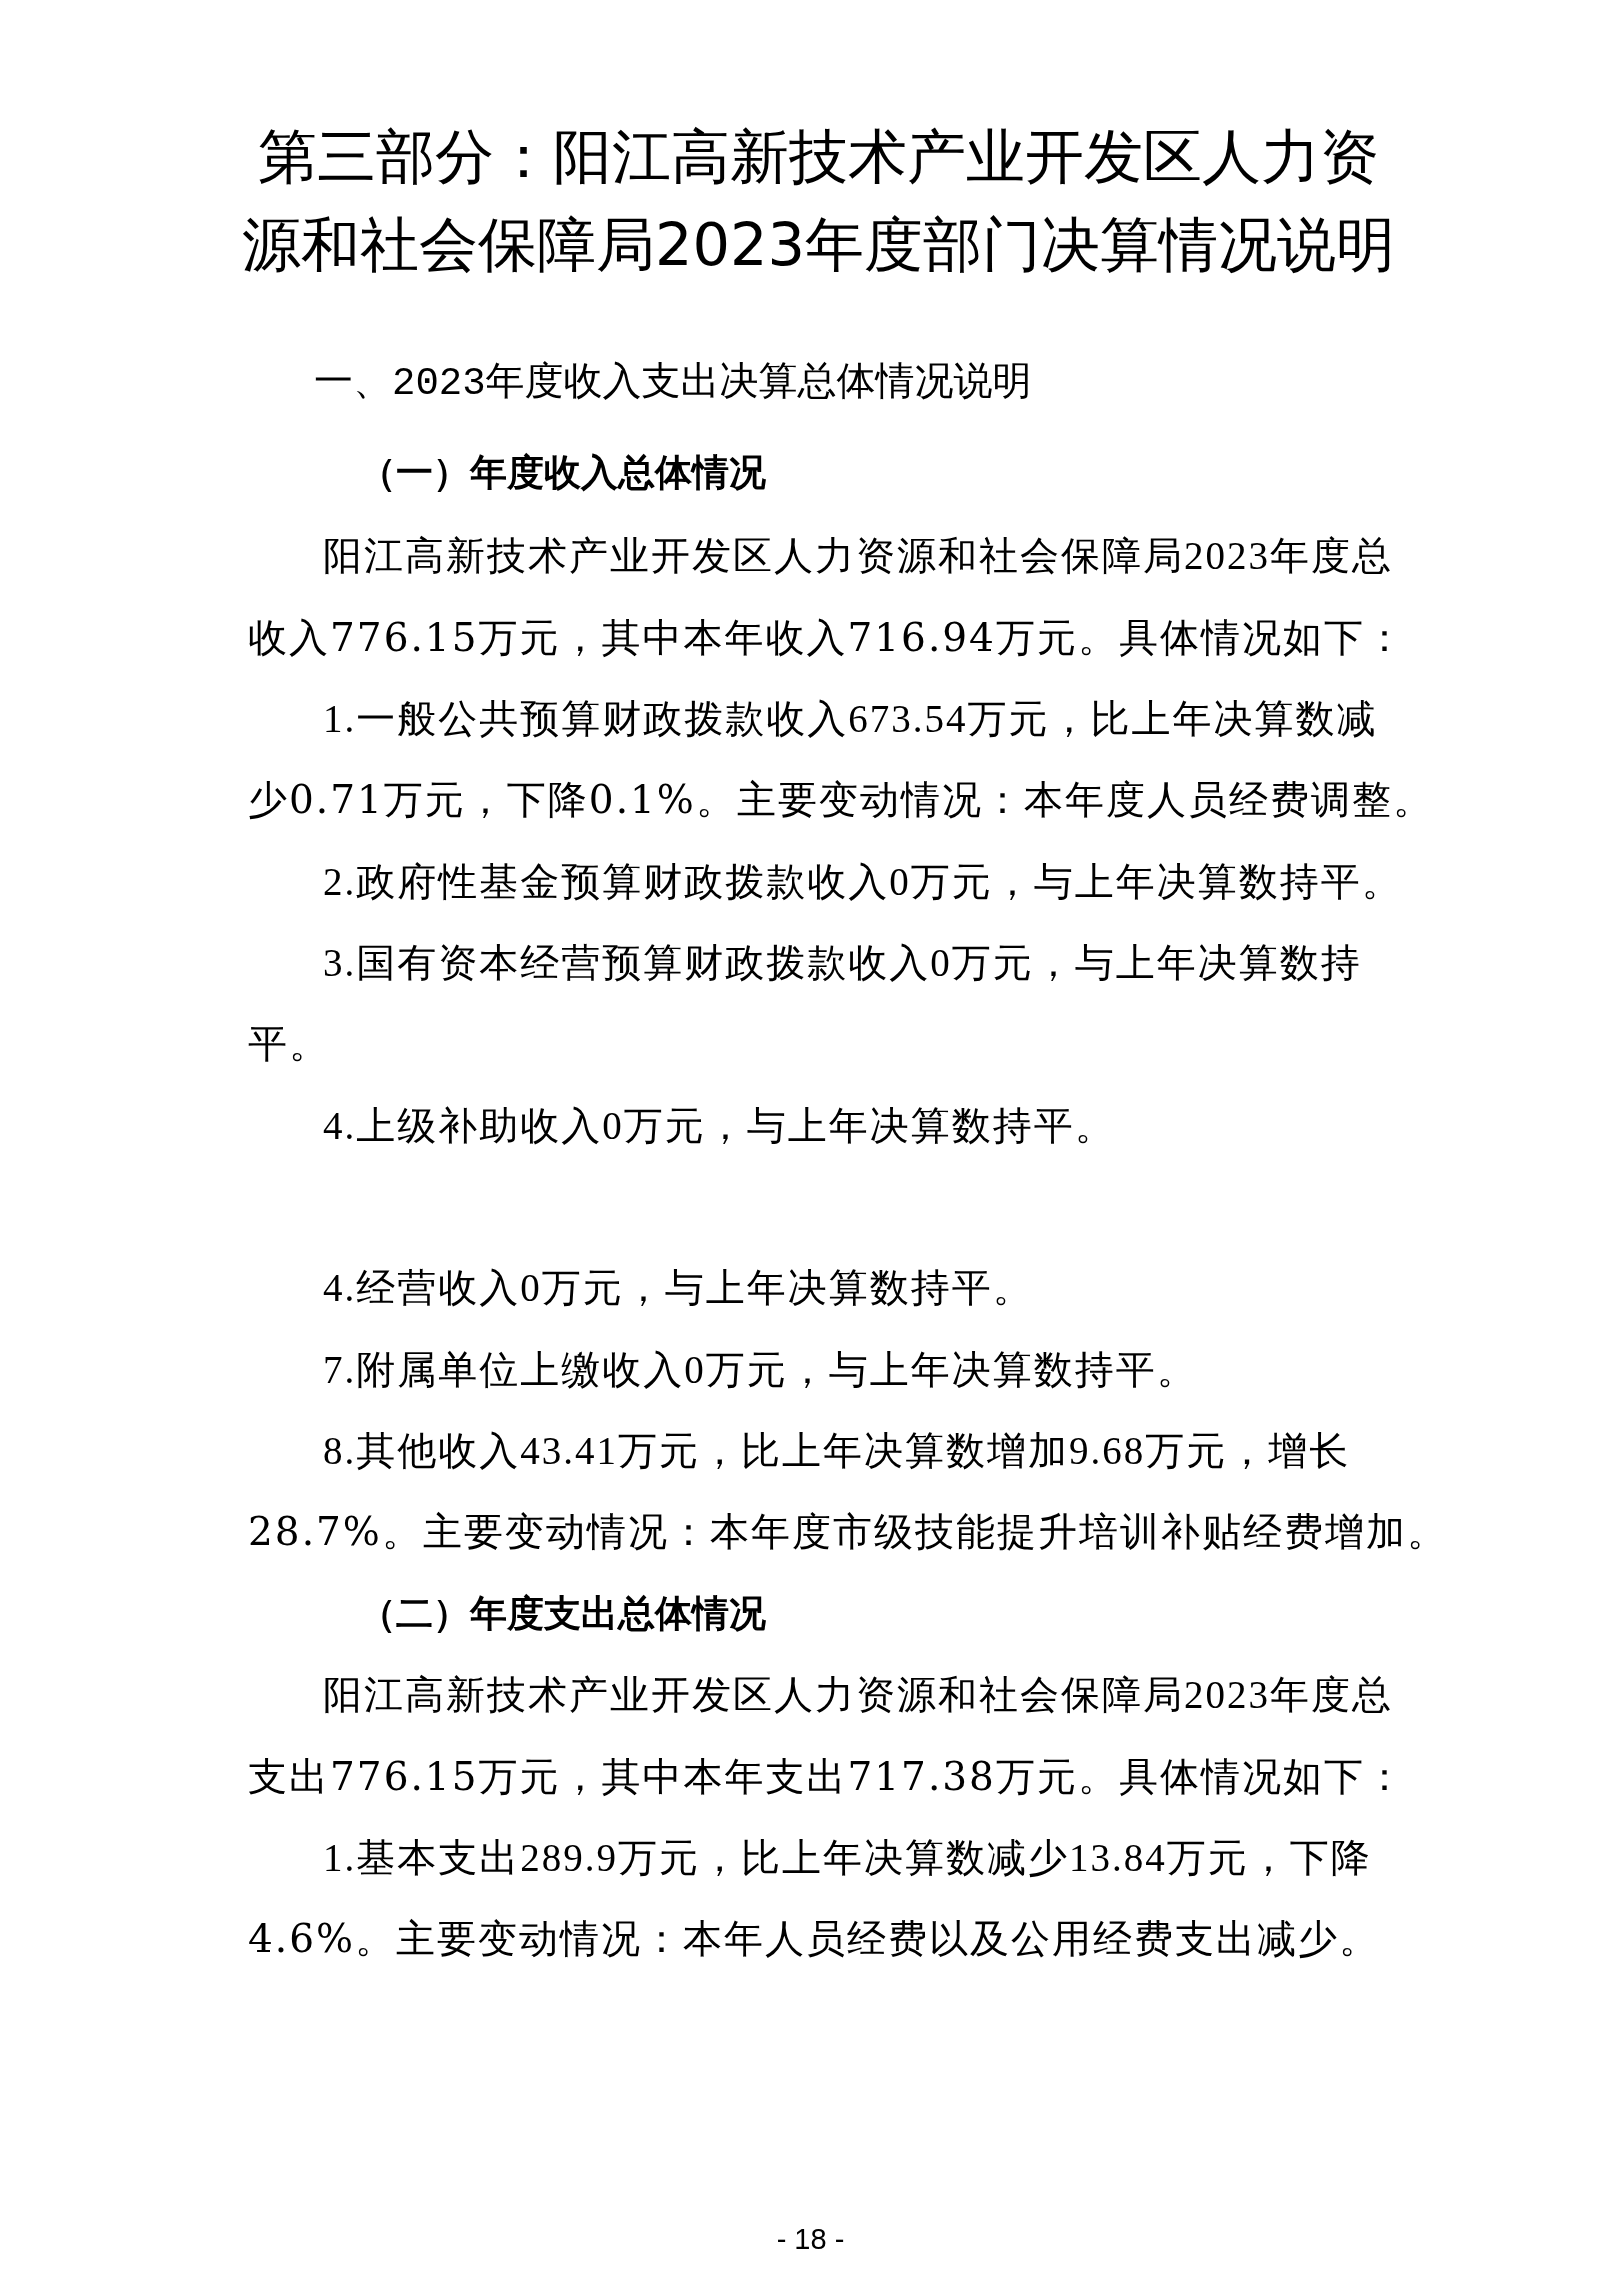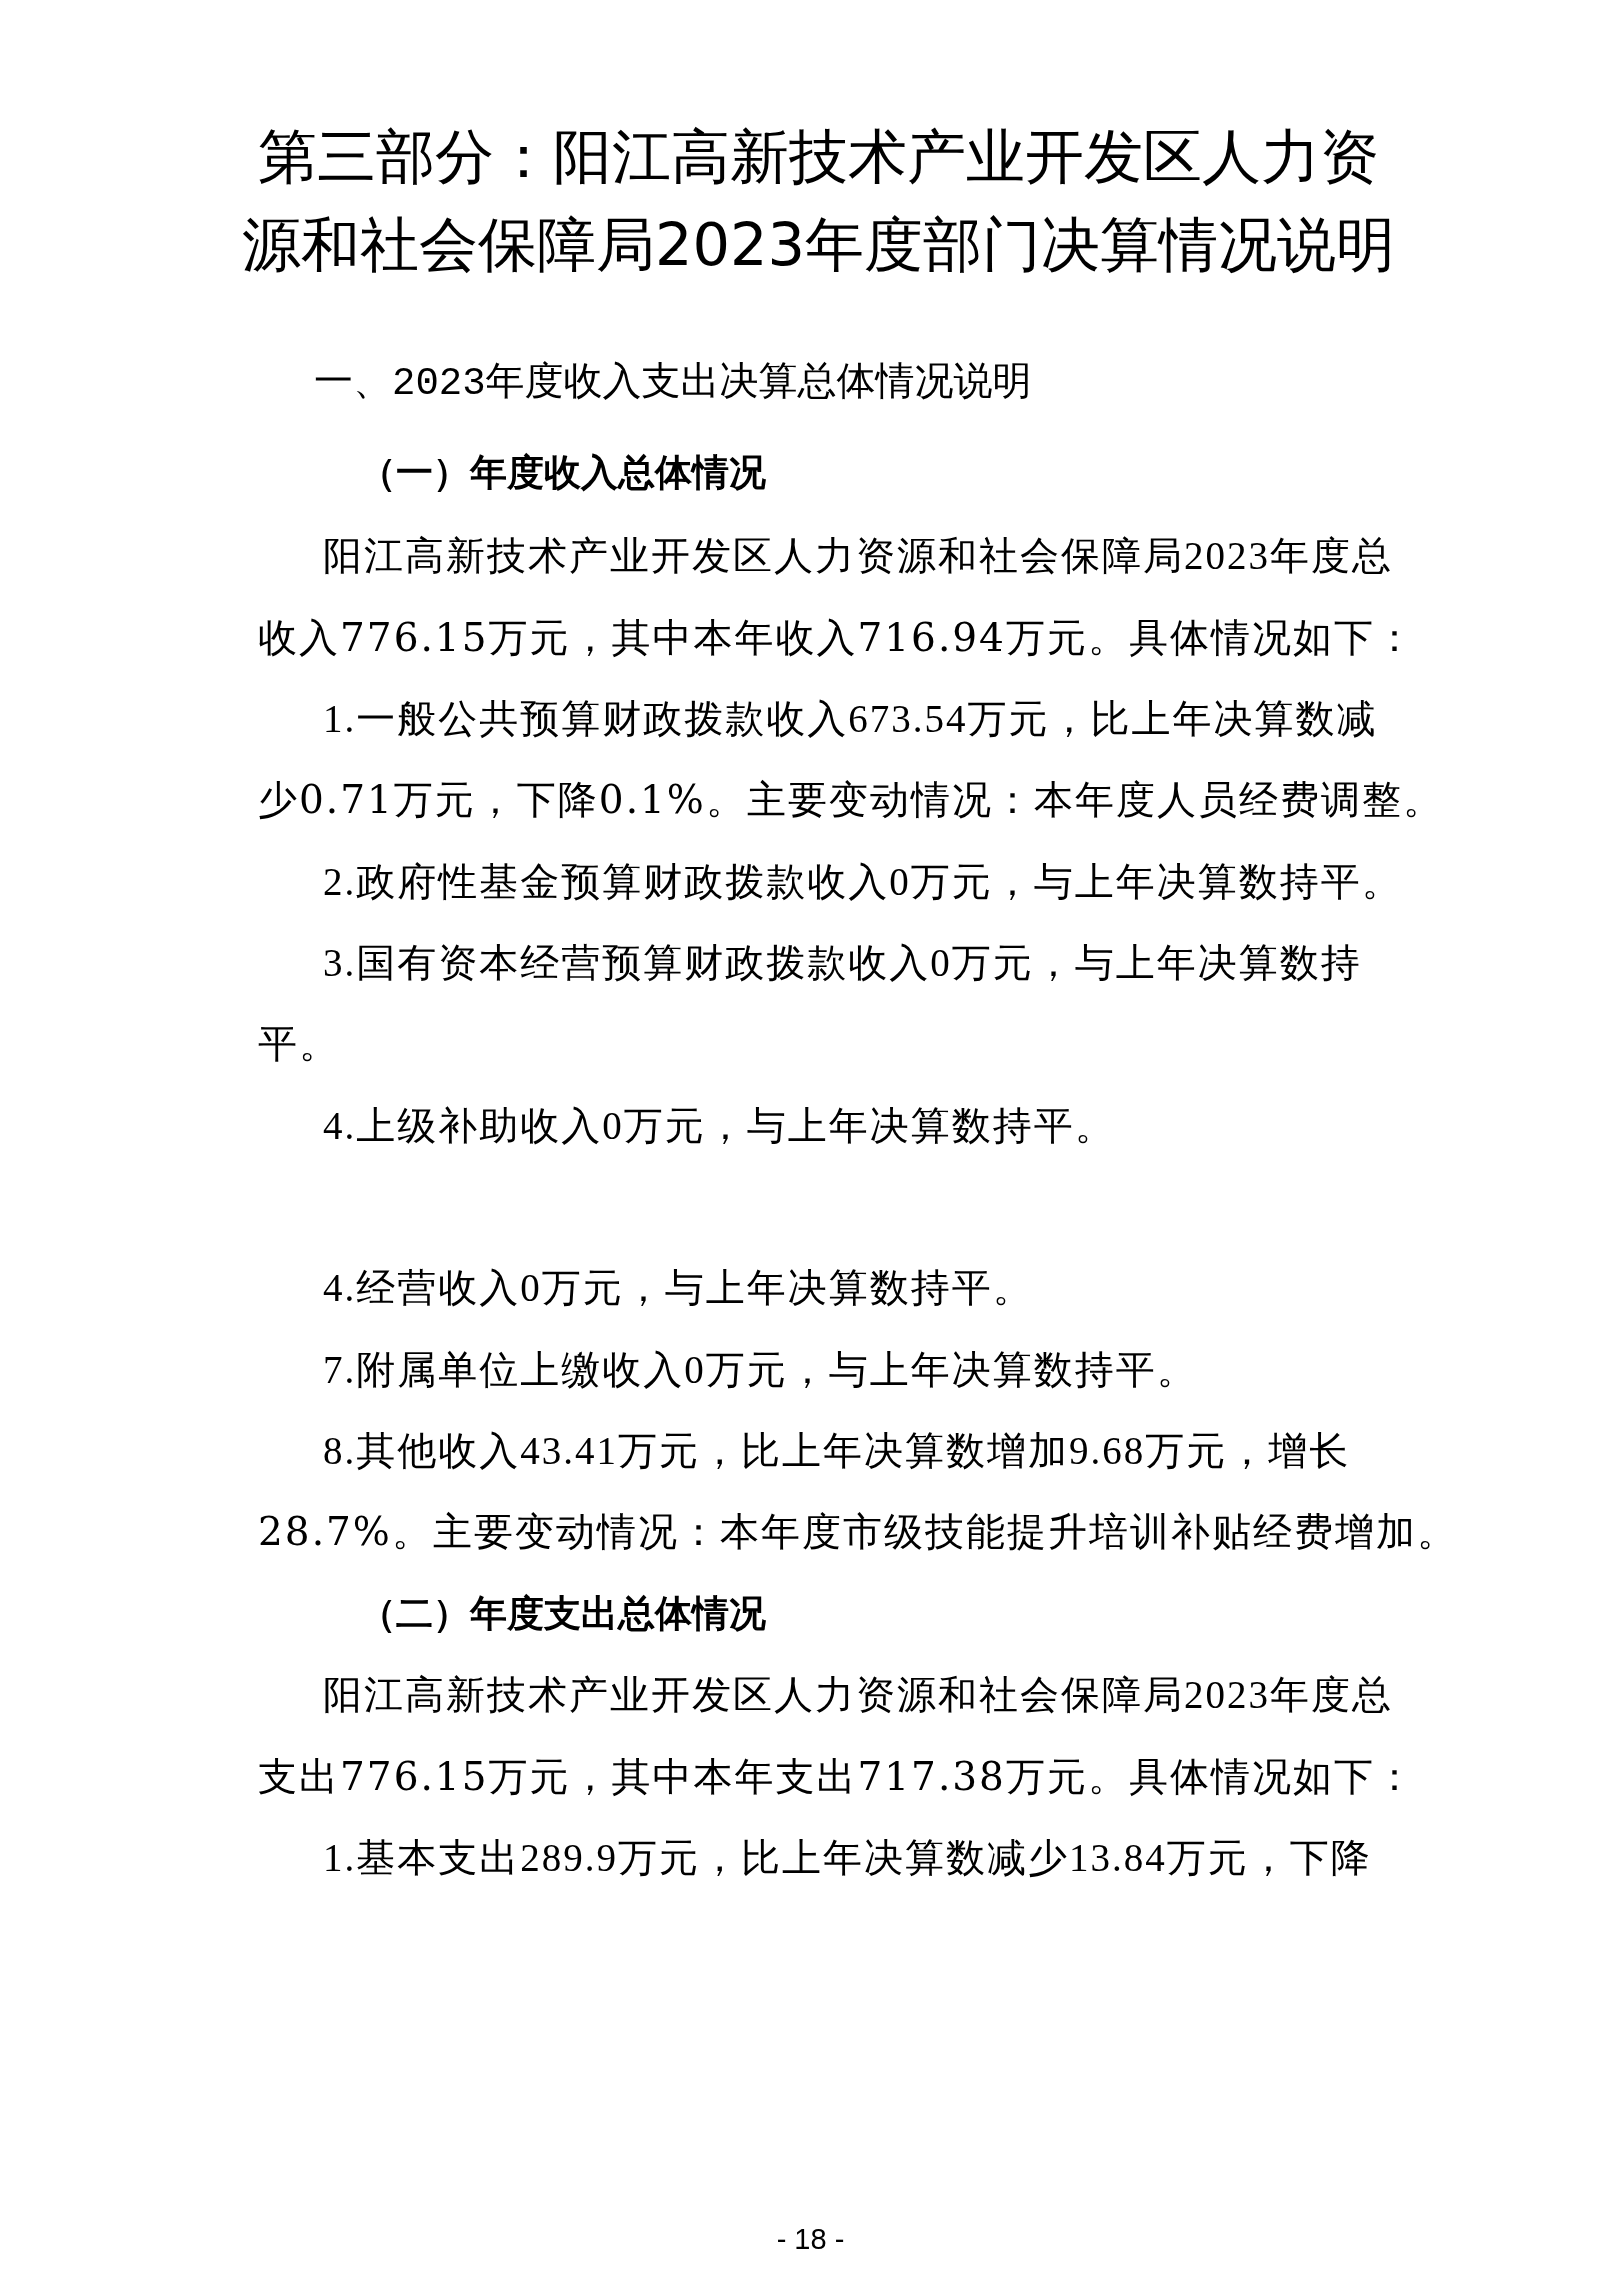--- a/index.html
+++ b/index.html
@@ -3,21 +3,21 @@
 <meta charset="utf-8">
 <style>
   html, body { margin: 0; padding: 0; background: #ffffff; }
   body { width: 1621px; height: 2293px; position: relative; overflow: hidden;
          font-family: "DejaVu Serif", "Liberation Serif", serif; color: #000; }
   .page { position: absolute; left: 0; top: 0; width: 1621px; height: 1773px; }
   .title { position: absolute; left: 240px; width: 1157px; text-align: center;
            font-family: "DejaVu Sans", "Liberation Sans", sans-serif;
            font-size: 59px; font-weight: normal; line-height: 88px; top: 113px; margin: 0; }
   .title span { display: block; white-space: nowrap; }
-  .line { position: absolute; left: 258px; width: 1166px; white-space: nowrap;
+  .line { position: absolute; left: 248px; width: 1166px; white-space: nowrap;
           font-size: 39px; line-height: 51px; letter-spacing: 2px; }
   .indent { left: 323px; font-family: Liberation Serif, serif; }
   .h1 { font-family: Liberation Mono, monospace; font-size: 39px; left: 314px; letter-spacing: 0; }
   .h2 { font-family: "DejaVu Sans", "Liberation Sans", sans-serif; font-weight: bold; font-size: 37px; left: 323px; letter-spacing: 0; margin-left: 36px; }
   .pagenum { position: absolute; top: 2223px; left: 0; width: 1621px; text-align: center;
              font-family: "Liberation Sans", sans-serif; font-size: 29px; }
 </style>
 </head>
 <body>
 
@@ -49,16 +49,17 @@
 
   <div class="line indent" style="top:1425px">8.其他收入43.41万元，比上年决算数增加9.68万元，增长</div>
   <div class="line" style="top:1506px">28.7%。主要变动情况：本年度市级技能提升培训补贴经费增加。</div>
 
   <div class="line h2" style="top:1588px">（二）年度支出总体情况</div>
 
   <div class="line indent" style="top:1669px">阳江高新技术产业开发区人力资源和社会保障局2023年度总</div>
   <div class="line" style="top:1751px">支出776.15万元，其中本年支出717.38万元。具体情况如下：</div>
 
   <div class="line indent" style="top:1832px">1.基本支出289.9万元，比上年决算数减少13.84万元，下降</div>
+  <div class="line" style="top:1913px">4.6%。主要变动情况：本年人员经费以及公用经费支出减少。</div>
 
   <div class="pagenum">- 18 -</div>
 </div>
 
 
 </body></html>

